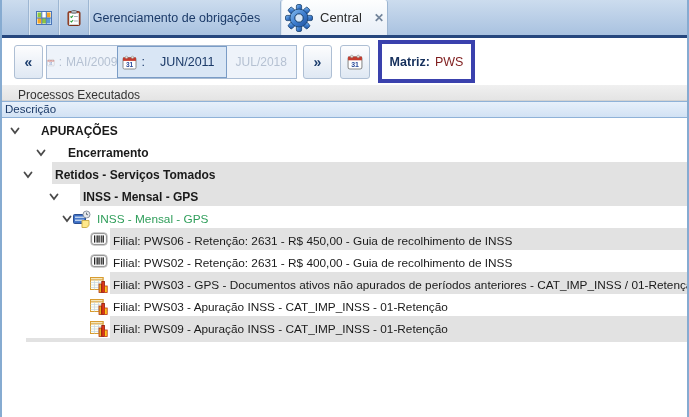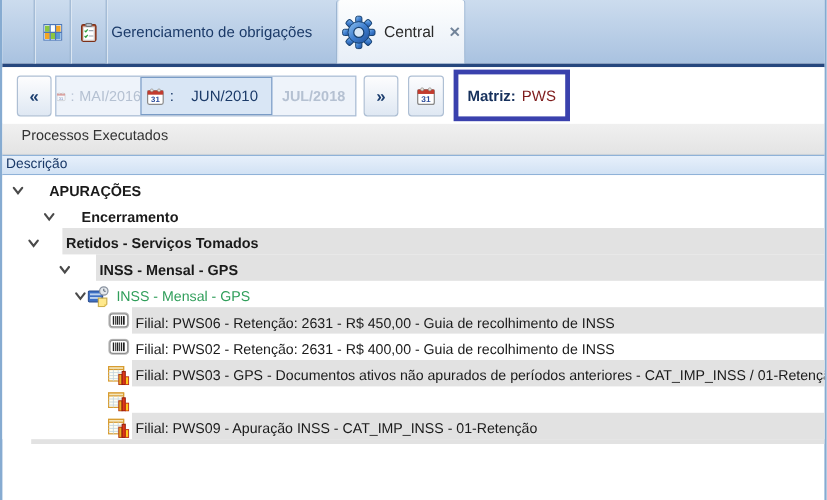--- a/index.html
+++ b/index.html
@@ -1,21 +1,21 @@
 <!DOCTYPE html>
 <html><head>
 <meta charset="utf-8">
 <style>
   * { margin:0; padding:0; box-sizing:border-box; }
   html,body { width:689px; height:417px; overflow:hidden; background:#fff;
               font-family:"Liberation Sans", sans-serif; }
   .frame { width:689px; height:417px; border-left:2px solid #86abd1; border-right:2px solid #86abd1; background:#fff; }
 
   
-  .tabbar { height:56px; background:linear-gradient(#ccdcee,#a9c2e0); border-bottom:3px solid #26477e;
+  .tabbar { height:38px; background:linear-gradient(#ccdcee,#a9c2e0); border-bottom:3px solid #26477e;
             display:flex; align-items:stretch; padding-left:26px; position:relative; }
   .tab { display:flex; align-items:center; justify-content:center; border-left:1px solid #9db6d2;
          box-shadow:inset 1px 0 0 #dbe6f2; cursor:default; }
   .tab-icon-only { width:30px; }
   .tab-text { width:176px; color:#1b3a68; font-size:12.5px; }
   .tab-active { width:108px; background:linear-gradient(#fdfefe,#e7eef7); border-radius:3px 3px 0 0;
                 border-right:1px solid #9db6d2; color:#2b2b2b; font-size:13px; gap:6px;margin-left:16px; }
   .tab-close { color:#72849a; font-weight:bold; font-size:12px; margin-left:6px; cursor:pointer; }
 
   
@@ -24,32 +24,32 @@
             border:1px solid #aebfd4; border-radius:3px; display:flex; align-items:center; justify-content:center;
             color:#1c3e6e; font-weight:bold; font-size:14px; cursor:pointer; }
   .btn-prev { left:12px; width:29px; }
   .btn-next { left:301px; width:29px; }
   .btn-cal  { left:338px; width:30px; }
   .carousel { position:absolute; left:44px; top:7px; width:251px; height:34px; border:1px solid #a9bcd4;
               background:#eef3fa; display:flex; overflow:hidden; }
   .p-cell { display:flex; align-items:center; justify-content:center; gap:4px; overflow:hidden; white-space:nowrap; }
   .p-faded { color:#b5c1d2; font-size:12px; }
   .p-prev { width:71px; }
-  .p-next { width:70px;font-weight:bold; }
+  .p-next { width:70px; }
   .p-cur { width:110px; background:#d9e6f5; border:1px solid #7a9cc6; color:#1b3a68; font-size:12.5px; }
   .p-cur .lbl { flex:1; text-align:center; }
   .faded-ico { opacity:.45; }
 
   .matriz { position:absolute; left:376px; top:2px; width:97px; height:43px; border:4px solid #3a41ad;
             background:#fff; display:flex; align-items:center; justify-content:center; gap:5px; }
   .matriz .k { font-weight:bold; color:#16305c; font-size:12.5px; }
   .matriz .v { color:#7f1d1d; font-size:12.5px; }
 
   
-  .proc-header { height:26px; background:linear-gradient(#f0f0f0,#e4e4e4); border-bottom:1px solid #d2d2d2;
+  .proc-header { height:16px; background:linear-gradient(#f0f0f0,#e4e4e4); border-bottom:1px solid #d2d2d2;
                  line-height:21px; padding-left:16px; font-size:12px; color:#333; }
   .desc-header { height:17px; background:linear-gradient(#e7f0fb,#d2e2f4); border-top:1px solid #8fb2d8;
                  border-bottom:1px solid #8fb2d8; line-height:15px; padding-left:3px; font-size:11.5px; color:#1b3a68; }
 
   
   .tree { background:#fff; }
   .tree-row { display:flex; height:22px; align-items:stretch; cursor:default; }
   .sp { flex:none; position:relative; }
   .lvl0 .sp { width:36px; } .lvl1 .sp { width:50px; } .lvl2 .sp { width:63px; }
   .lvl3 .sp { width:78px; } .lvl4 .sp { width:92px; } .lvl5 .sp { width:108px; }
@@ -135,32 +135,32 @@
     <div class="carousel">
       <div class="p-cell p-prev p-faded">
         <svg class="faded-ico" width="13" height="13" viewBox="0 0 15 15">
           <rect x="1" y="2.5" width="13" height="11.5" rx="1.5" fill="#fff" stroke="#8a8a8a"></rect>
           <rect x="1" y="2.5" width="13" height="3.4" fill="#c23b2e"></rect>
           <circle cx="4.5" cy="2.3" r="1.2" fill="#ece4da" stroke="#888" stroke-width="0.5"></circle>
           <circle cx="10.5" cy="2.3" r="1.2" fill="#ece4da" stroke="#888" stroke-width="0.5"></circle>
           <text x="7.5" y="12.3" font-size="6.5" fill="#2a4a9a" text-anchor="middle" font-weight="bold">31</text>
         </svg>
         <span>:</span>
-        <span>MAI/2016</span>
+        <span>MAI/2009</span>
       </div>
       <div class="p-cell p-cur">
         <svg width="15" height="15" viewBox="0 0 15 15" style="margin-left:4px">
           <rect x="1" y="2.5" width="13" height="11.5" rx="1.5" fill="#fff" stroke="#8a8a8a"></rect>
           <rect x="1" y="2.5" width="13" height="3.4" fill="#c23b2e"></rect>
           <circle cx="4.5" cy="2.3" r="1.2" fill="#ece4da" stroke="#888" stroke-width="0.5"></circle>
           <circle cx="10.5" cy="2.3" r="1.2" fill="#ece4da" stroke="#888" stroke-width="0.5"></circle>
           <text x="7.5" y="12.3" font-size="6.5" fill="#2a4a9a" text-anchor="middle" font-weight="bold">31</text>
         </svg>
         <span>:</span>
-        <span class="lbl">JUN/2010</span>
+        <span class="lbl">JUN/2011</span>
       </div>
       <div class="p-cell p-next p-faded">
         <span>JUL/2018</span>
       </div>
     </div>
 
     <div class="tb-btn btn-next">
       <span>»</span>
     </div>
     <div class="tb-btn btn-cal">
@@ -299,20 +299,21 @@
               <line x1="0.5" y1="9" x2="13" y2="9"></line>
       <line x1="0.5" y1="11.5" x2="13" y2="11.5"></line>
       <line x1="4.5" y1="4" x2="4.5" y2="13.5"></line>
               <line x1="8.5" y1="4" x2="8.5" y2="13.5"></line>
     </g>
     <rect x="9" y="8" width="2.6" height="8.5" fill="#e8b020" stroke="#b03010" stroke-width="0.8"></rect>
     <rect x="11.8" y="5.5" width="2.6" height="11" fill="#e03818" stroke="#8c1808" stroke-width="0.8"></rect>
     <rect x="14.6" y="10" width="2.6" height="6.5" fill="#ffc81e" stroke="#c03010" stroke-width="0.8"></rect>
   </svg>
         </div>
+        <div class="cell">Filial: PWS03 - Apuração INSS - CAT_IMP_INSS - 01-Retenção</div>
       </div>
       <div class="tree-row lvl5 striped">
         <div class="sp">
           <svg class="tico" width="18" height="17" viewBox="0 0 18 17">
     <rect x="0.5" y="1.5" width="12.5" height="12" fill="#fffef2" stroke="#d89c30"></rect>
     <rect x="0.5" y="1.5" width="12.5" height="2.4" fill="#f4e6bc" stroke="#d89c30"></rect>
     <g stroke="#c4d4de" stroke-width="0.7">
       <line x1="0.5" y1="6.5" x2="13" y2="6.5"></line>
               <line x1="0.5" y1="9" x2="13" y2="9"></line>
       <line x1="0.5" y1="11.5" x2="13" y2="11.5"></line>

